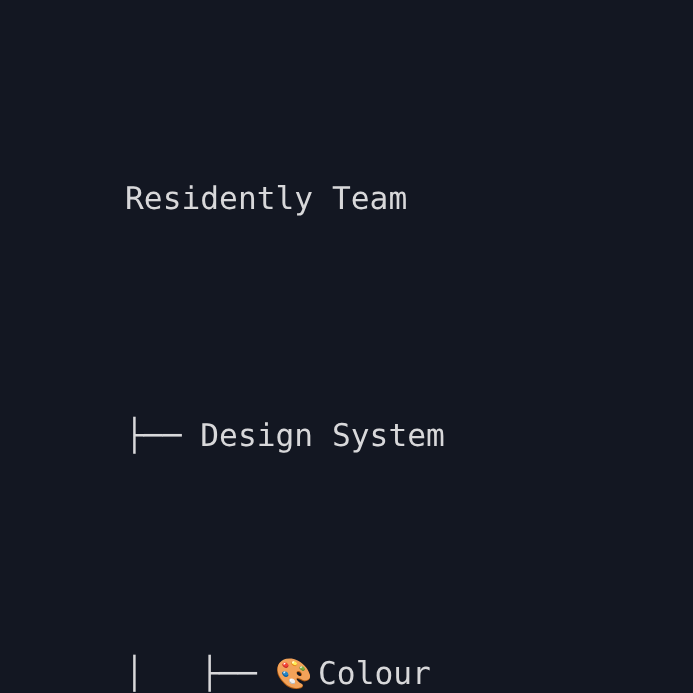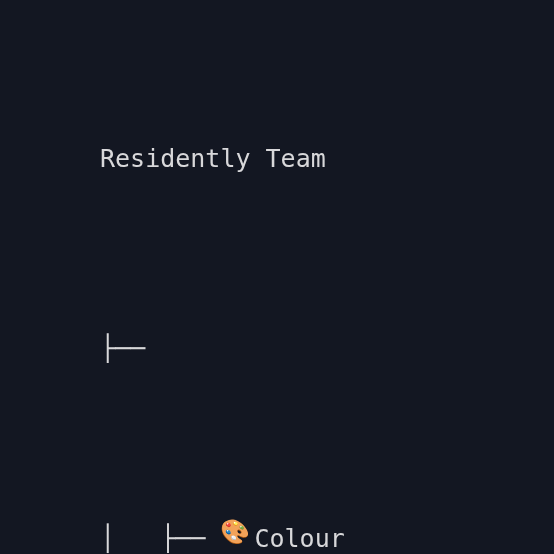--- a/index.html
+++ b/index.html
@@ -14,20 +14,21 @@
     font-family: "Menlo", "Consolas", "DejaVu Sans Mono", monospace;
     font-size: 25px;
     line-height: 38px;
     color: #d8d8da;
     white-space: pre;
     padding-top: 26px;
     padding-left: 100px;
   }
   .row {
     display: flex;
+    align-items: center;
   }
   .branch {
     letter-spacing: 0;
   }
   .icon {
     display: inline-block;
     width: 34px;
     text-align: left;
     font-size: 24px;
     line-height: 1;
@@ -42,20 +43,21 @@
 
 <div class="tree">
   
   <div class="row">
     <span class="label">Residently Team</span>
   </div>
 
   
   <div class="row">
     <span class="branch">├── </span>
+    <span class="label">Design System</span>
   </div>
 
   
   <div class="row">
     <span class="branch">│   </span>
     <span class="branch">├── </span>
     <span class="icon">🎨</span>
     <span class="label">Colour</span>
   </div>
 

